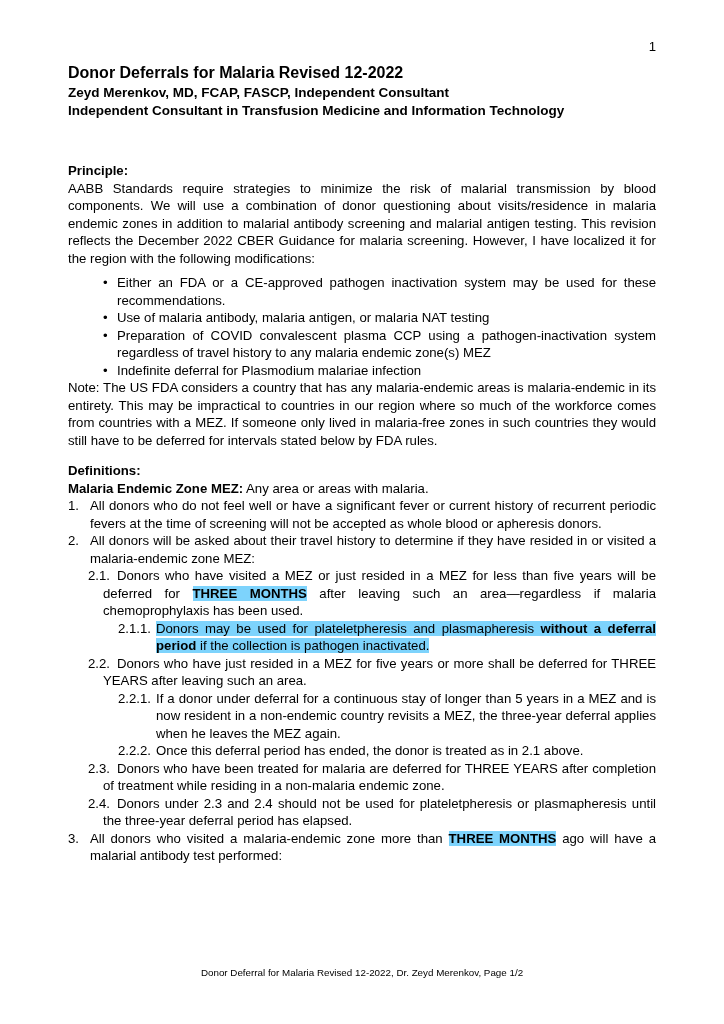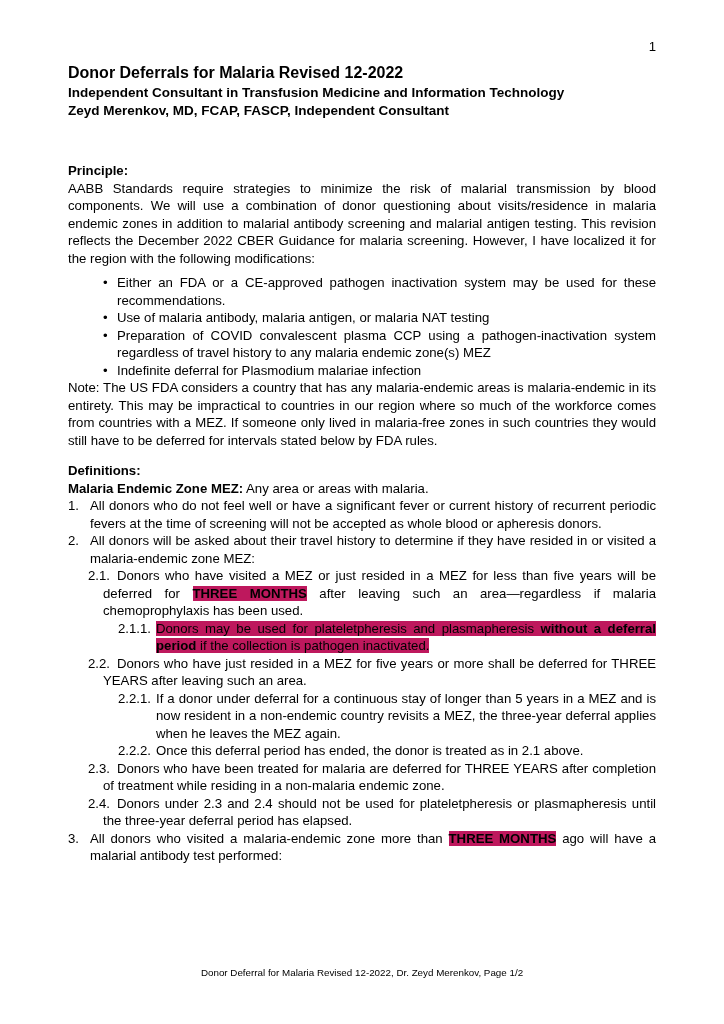--- a/index.html
+++ b/index.html
@@ -31,38 +31,38 @@
   .def { text-align:justify; margin:0; }
   .li { text-align:justify; }
   .l1 { padding-left:22px; text-indent:-22px; }
   .l2 { padding-left:35px; text-indent:-15px; }
   .l3 { padding-left:88px; text-indent:-38px; }
   .n  { display:inline-block; text-indent:0; }
   .n1 { width:22px; }
   .n2 { width:29px; }
   .n3 { width:38px; }
   .b  { font-weight:bold; }
-  .hl { background:#be185d; }
+  .hl { background:#7dd3fc; }
   .footer {
     position:absolute; top:966px; left:0; width:724px;
     text-align:center; font-size:9.8px; line-height:13px;
   }
 </style>
 </head>
 <body>
 
 <div class="page">
 
   <div class="pagenum">1</div>
 
   <div class="doc">
 
     <h1 class="title">Donor Deferrals for Malaria Revised 12-2022</h1>
+    <div class="author">Zeyd Merenkov, MD, FCAP, FASCP, Independent Consultant</div>
     <div class="author">Independent Consultant in Transfusion Medicine and Information Technology</div>
-    <div class="author">Zeyd Merenkov, MD, FCAP, FASCP, Independent Consultant</div>
 
     <div class="heading mt-principle">Principle:</div>
     <p class="body">AABB Standards require strategies to minimize the risk of malarial transmission by blood components.  We will use a combination of donor questioning about visits/residence in malaria endemic zones in addition to malarial antibody screening and malarial antigen testing.  This revision reflects the December 2022 CBER Guidance for malaria screening.  However, I have localized it for the region with the following modifications:</p>
 
     <div class="bullets">
       <div class="bullet"><span class="b-ico">•</span><span>Either an FDA or a CE-approved pathogen inactivation system may be used for these recommendations.</span></div>
       <div class="bullet"><span class="b-ico">•</span><span>Use of malaria antibody, malaria antigen, or malaria NAT testing</span></div>
       <div class="bullet"><span class="b-ico">•</span><span>Preparation of COVID convalescent plasma CCP using a pathogen-inactivation system regardless of travel history to any malaria endemic zone(s) MEZ</span></div>
       <div class="bullet"><span class="b-ico">•</span><span>Indefinite deferral for Plasmodium malariae infection</span></div>
     </div>

